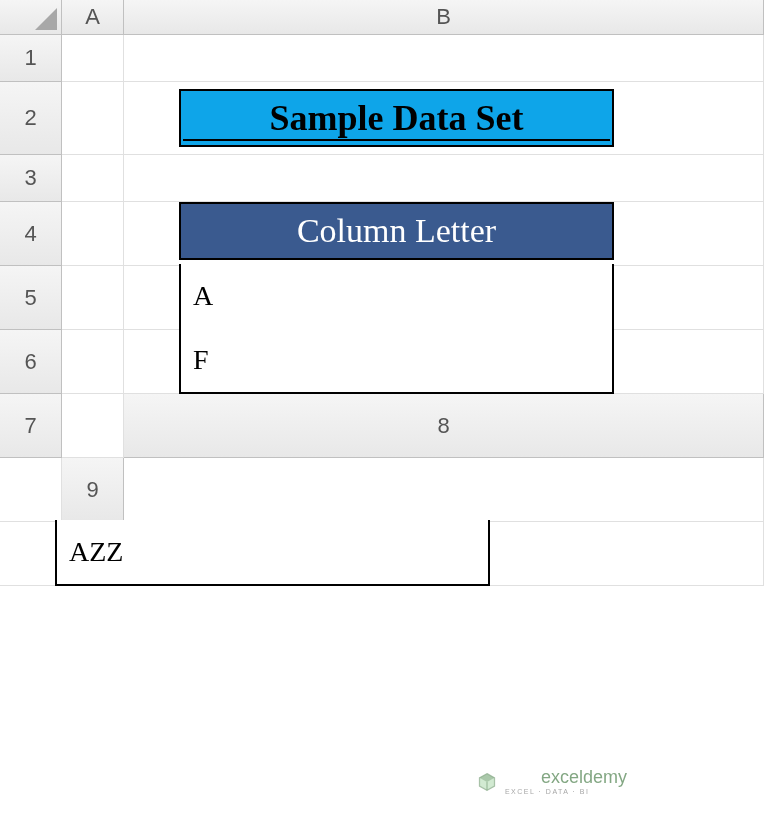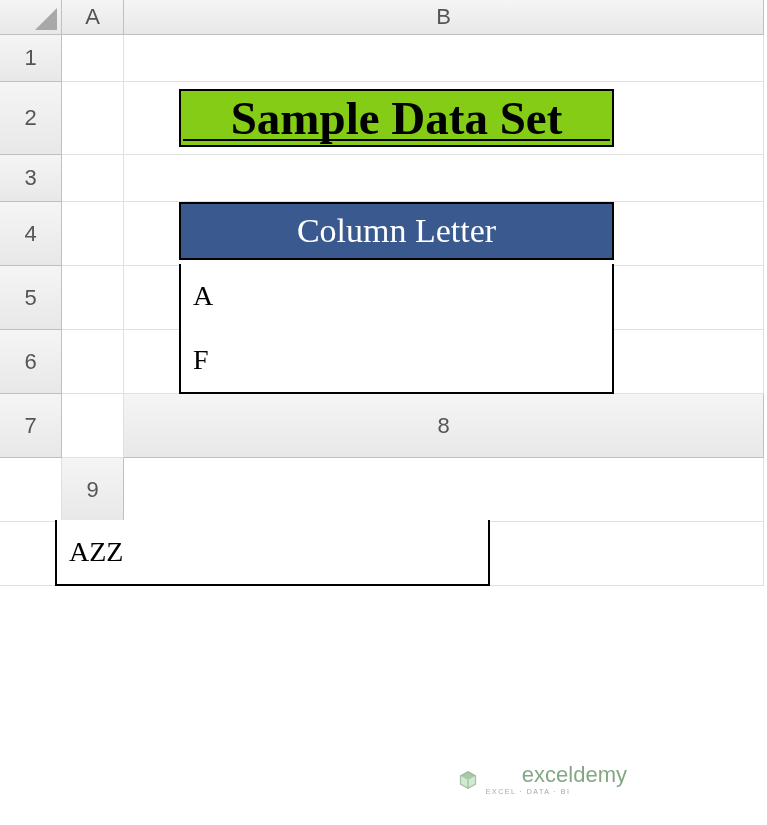--- a/index.html
+++ b/index.html
@@ -76,27 +76,27 @@
       border-bottom: 1px solid #e0e0e0;
       background: #ffffff;
     }
     
     .title-box {
       position: absolute;
       top: 7px;
       left: 55px;
       width: 435px;
       height: 58px;
-      background: #84cc16;
+      background: #0ea5e9;
       border: 2px solid #000;
       display: flex;
       align-items: center;
       justify-content: center;
       font-family: "Comic Sans MS", cursive;
-      font-size: 47px;
+      font-size: 36px;
       font-weight: bold;
       color: #000;
     }
     
     .title-underline {
       position: absolute;
       bottom: 4px;
       left: 2px;
       right: 2px;
       height: 2px;
@@ -152,21 +152,21 @@
       height: 20px;
     }
     
     .watermark-text {
       display: flex;
       flex-direction: column;
       line-height: 1;
     }
     
     .watermark-main {
-      font-size: 22px;
+      font-size: 18px;
       color: #5a8a5a;
       font-weight: 500;
       margin-left: 36px;
     }
     
     .watermark-sub {
       font-size: 7px;
       color: #888;
       letter-spacing: 1.5px;
       margin-top: 2px;

